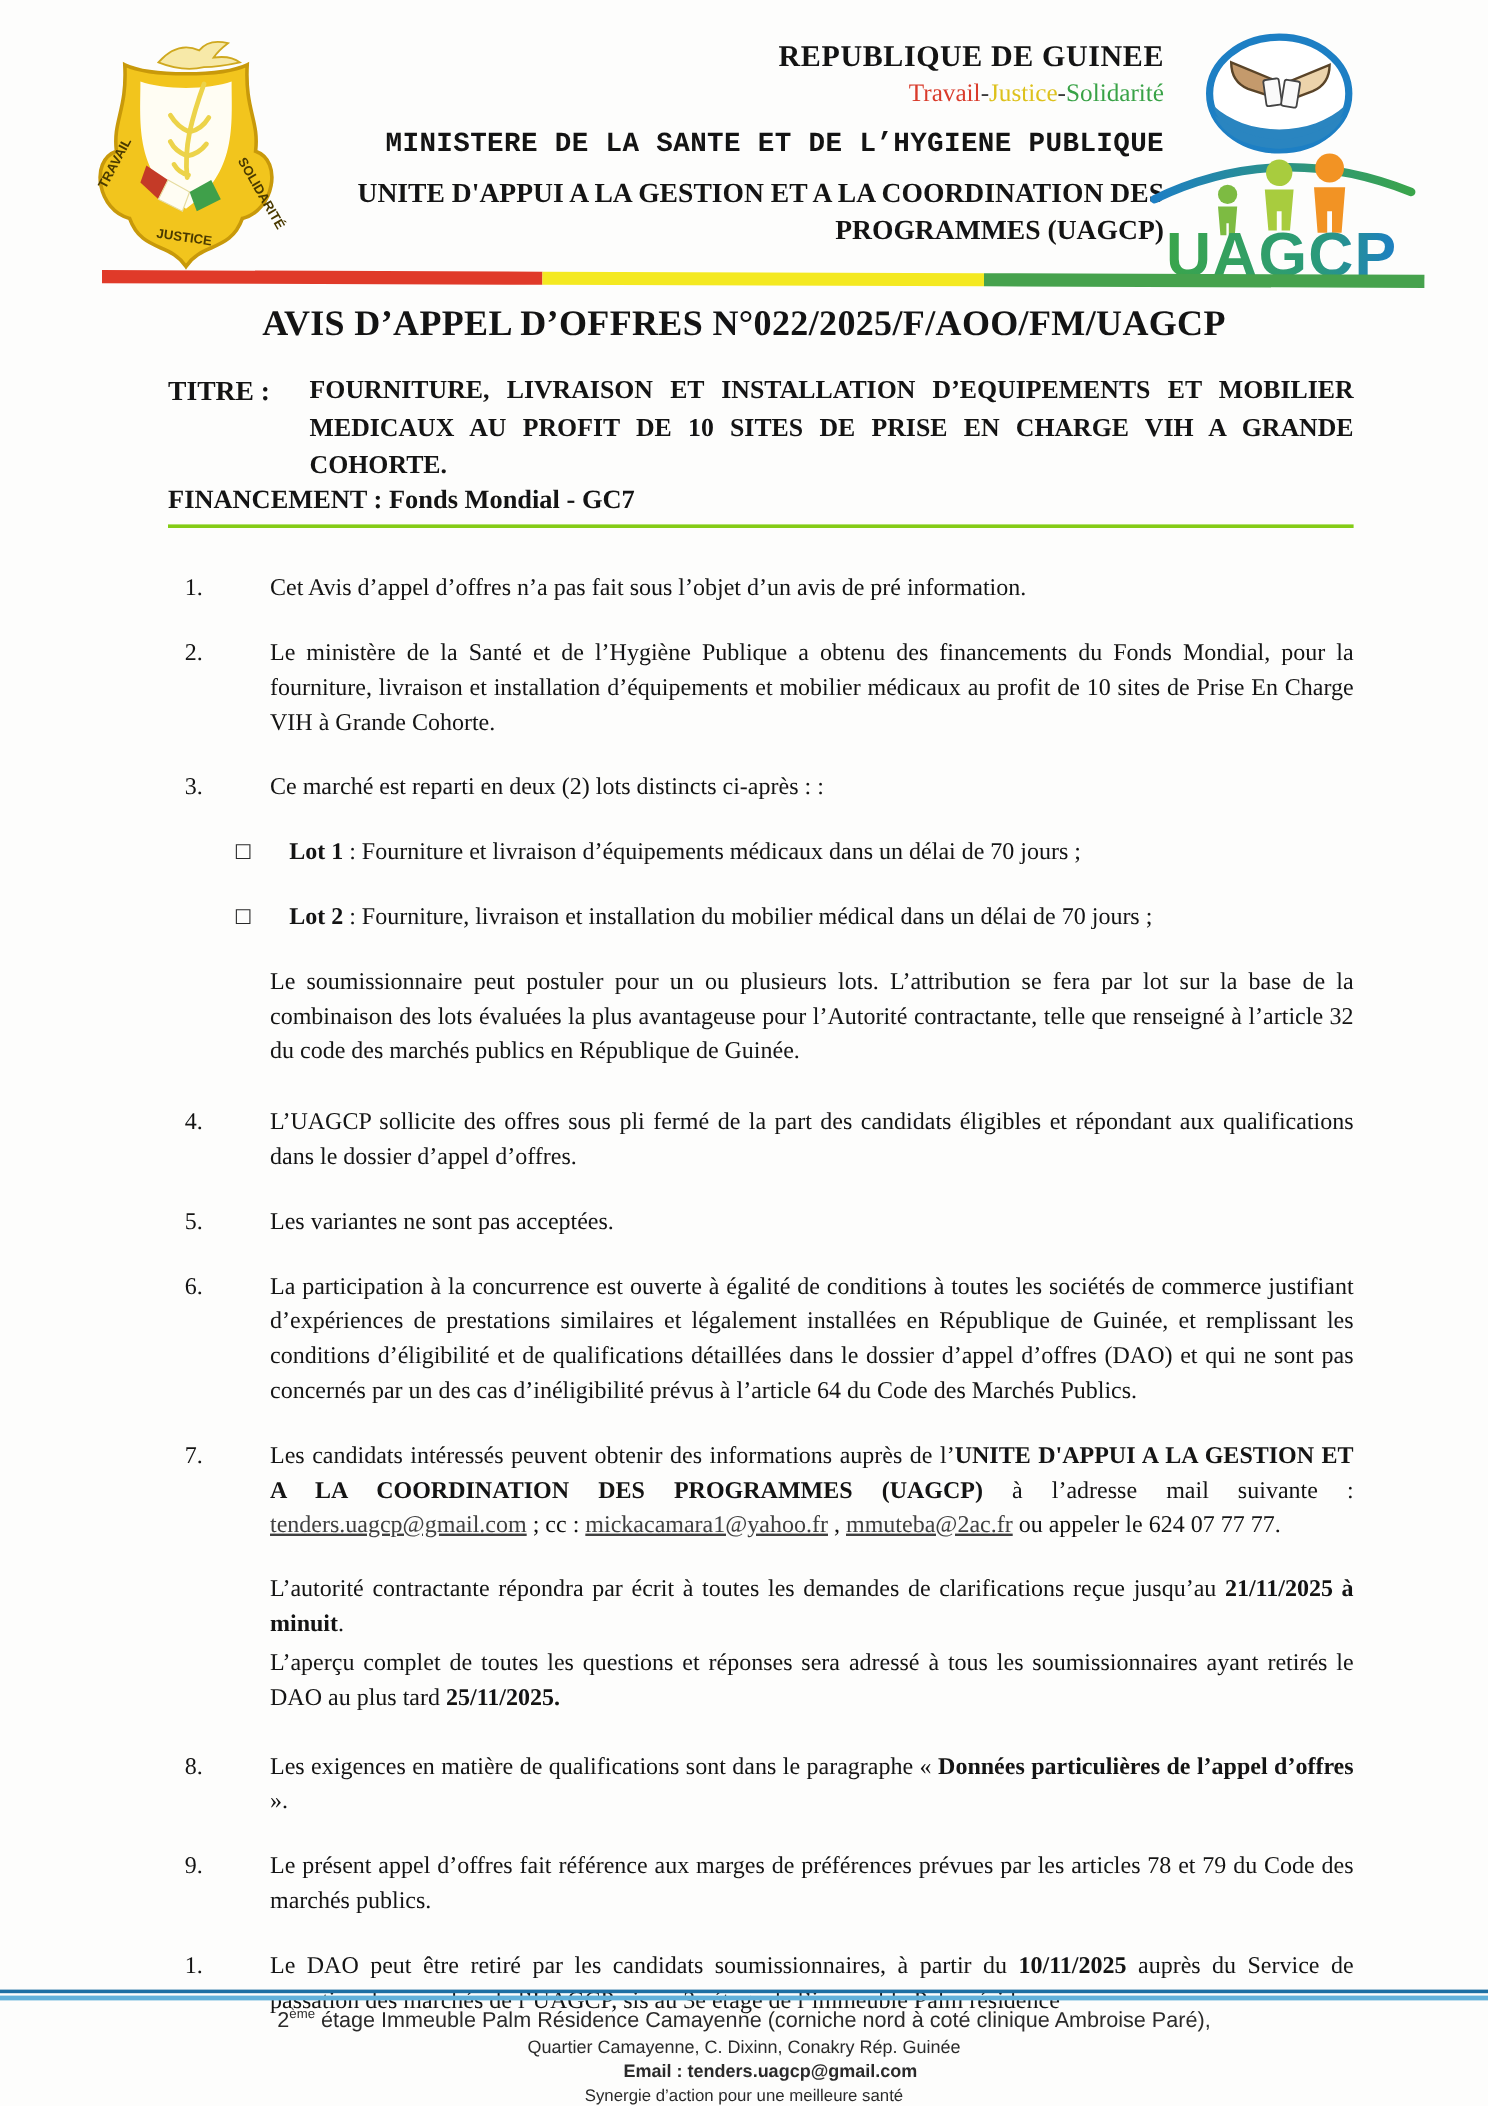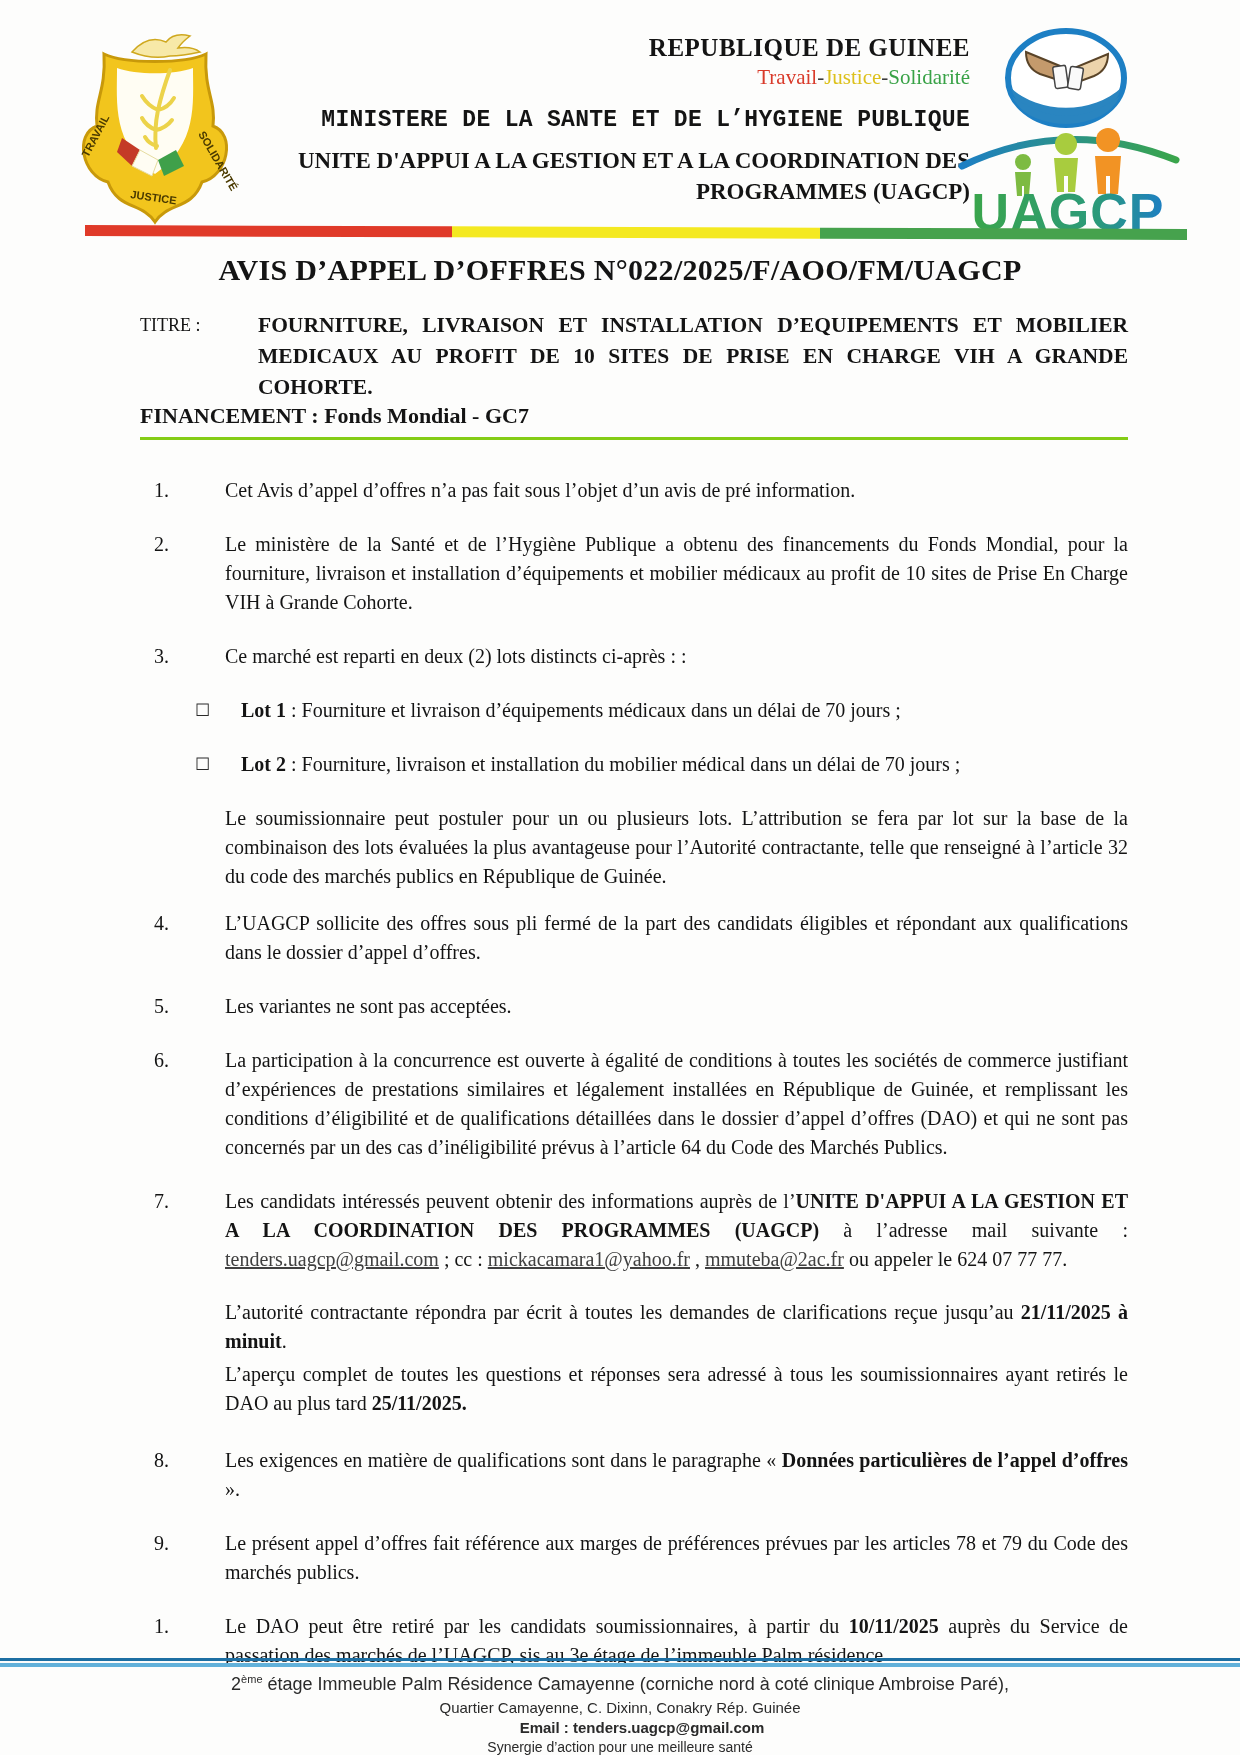--- a/index.html
+++ b/index.html
@@ -21,35 +21,35 @@
   .ministry { font-size:23px; font-weight:bold; margin-top:17px; letter-spacing:.3px;font-family:Liberation Mono, monospace; }
   .unit { font-size:23px; font-weight:bold; margin-top:12px; line-height:31px; }
   .logo-wrap { position:absolute; left:948px; top:18px; width:240px; height:215px; }
   .tricolor { position:absolute; top:227px; left:85px; width:1102px; height:11px; display:flex; transform:rotate(.2deg); }
   .tricolor .seg { flex:1; height:100%; }
   
   .doc-title { position:absolute; top:253px; left:0; width:100%; text-align:center;
                font-size:30px; font-weight:bold; letter-spacing:.3px; }
   .content { position:absolute; top:310px; left:140px; width:988px; }
   .titre-row { display:flex; }
-  .titre-label { flex:none; width:118px; font-size:18px; font-weight:normal; line-height:31px; }
+  .titre-label { flex:none; width:118px; font-size:23px; font-weight:bold; line-height:31px; }
   .titre-text { flex:1; font-size:21.5px; font-weight:bold; text-align:justify; line-height:31px; }
   .financement { font-size:22px; font-weight:bold;
                  border-bottom:3px solid #84cc16; padding-bottom:8px; }
   
   .items { margin-top:36px; font-size:20px; line-height:29px; }
   .item { display:flex; margin-bottom:25px; }
   .item .num { flex:none; width:85px; padding-left:14px; }
   .item .itext { flex:1; text-align:justify; }
   .lot-row { display:flex; margin:0 0 25px 55px; }
   .lot-row .box { flex:none; width:46px; font-size:17px; color:#2a2a2a; }
   .lot-row .ltext { flex:1; }
   .sub-par { margin-left:85px; text-align:justify; margin-bottom:4px; }
   .sub-gap { margin-top:24px; }
-  .note-par { margin-left:85px; text-align:justify; margin-bottom:18px; }
+  .note-par { margin-left:85px; text-align:justify; margin-bottom:30px; }
   b, .bold { font-weight:bold; }
   a.mail { color:#404040; text-decoration:underline; }
   
   .footer-rule { position:absolute; left:0; top:1658px; width:100%; }
   .footer-rule .l1 { height:3px; background:#1d6fa3; }
   .footer-rule .l2 { height:4px; background:#62b1da; margin-top:2px; }
   .footer-text { position:absolute; left:0; top:1673px; width:100%; text-align:center;
                  font-family:"Liberation Sans", sans-serif; color:#2a2a2a; }
   .f1 { font-size:18px; }
   .f1 sup { font-size:11px; }

